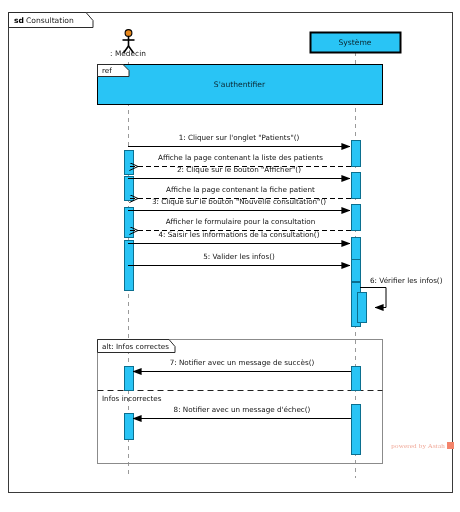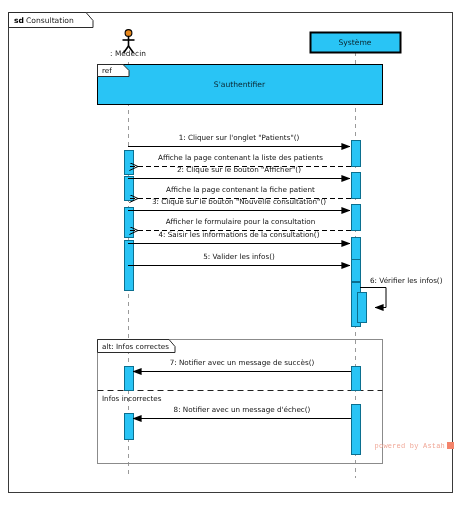--- a/index.html
+++ b/index.html
@@ -4,21 +4,21 @@
 <style>
   html,body{margin:0;padding:0;background:#ffffff;}
   body{
     width:460px;height:512px;position:relative;overflow:hidden;
     font-family:"DejaVu Sans","Liberation Sans",sans-serif;
     color:#000;
   }
   #stage{position:absolute;left:0;top:0;width:460px;height:456px;}
   #stage svg{display:block;}
   .wm{position:absolute;right:6px;bottom:6px;font-size:7px;color:#f0a898;
-      font-family:Liberation Mono, monospace;letter-spacing:.2px;margin-top:32px;}
+      font-family:Liberation Serif, serif;letter-spacing:.2px;margin-top:32px;}
   .wm .sq{display:inline-block;width:7px;height:7px;background:#f4846b;
           vertical-align:-1px;margin-left:2px;}
 </style>
 </head>
 <body>
 
 <div id="stage">
   <svg id="svg" width="460" height="512" viewBox="0 0 460 512" xmlns="http://www.w3.org/2000/svg">
     <defs>
       <marker id="filledArrow" markerWidth="9" markerHeight="7" refX="8.6" refY="3.5" orient="auto" markerUnits="userSpaceOnUse">

